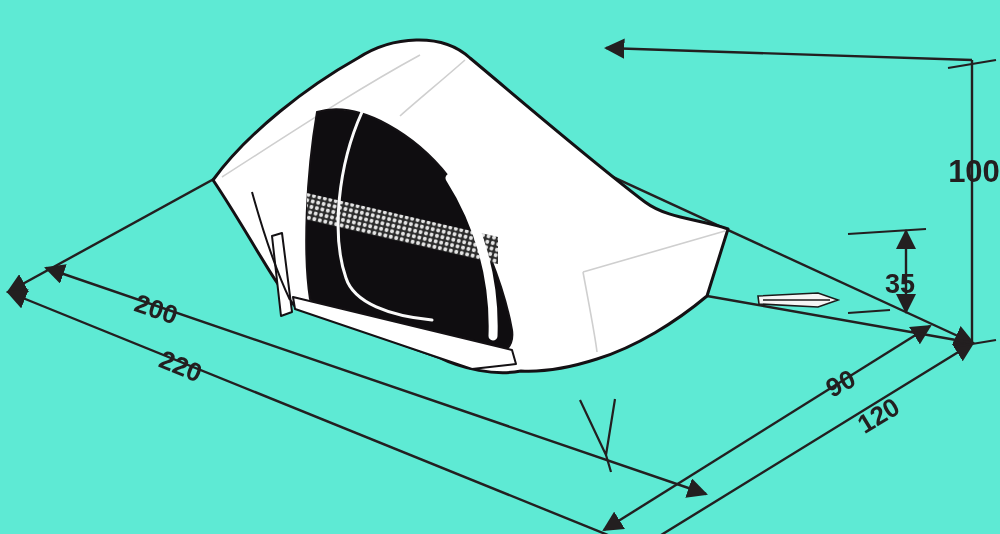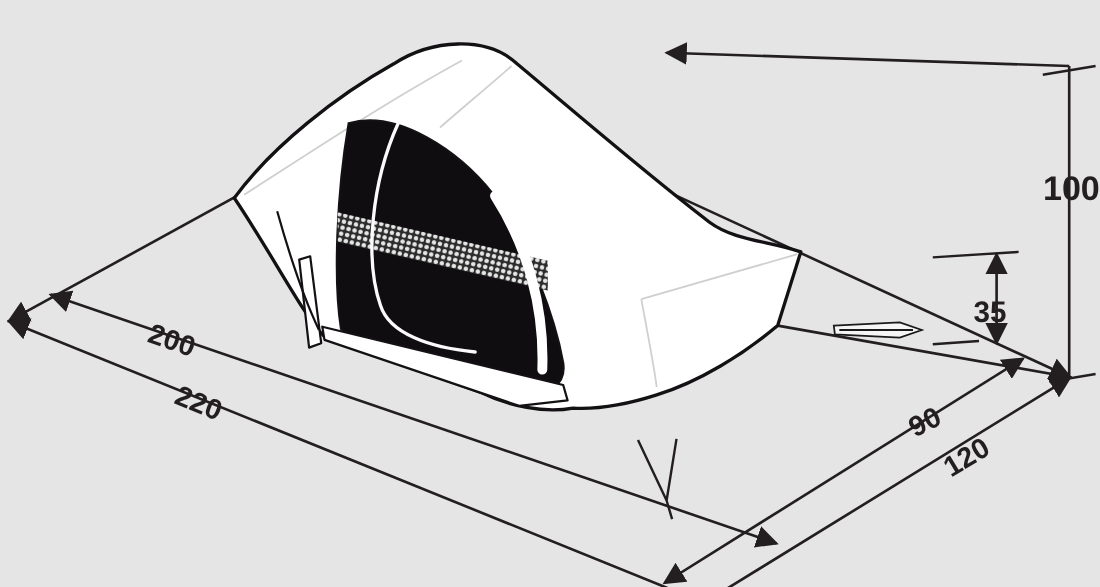--- a/index.html
+++ b/index.html
@@ -1,16 +1,16 @@
 <!DOCTYPE html>
 <html><head>
 <meta charset="utf-8">
 <style>
   html,body{margin:0;padding:0;background:#000;}
-  .stage{position:relative;width:1000px;height:534px;background:#e5e5e5;overflow:hidden;
+  .stage{position:relative;width:1000px;height:534px;background:#5eead4;overflow:hidden;
          font-family:"Liberation Sans", sans-serif;}
   svg{display:block;}
   .dimline{stroke:#231f20;stroke-width:2.4;fill:none;}
   .dimtick{stroke:#231f20;stroke-width:2.2;fill:none;}
   .dimtext{fill:#231f20;font-family:"Liberation Sans",sans-serif;font-weight:bold;}
   .tent-outline{fill:#ffffff;stroke:#141114;stroke-width:3;stroke-linejoin:round;}
   .door{fill:#0f0d10;stroke:#141114;stroke-width:2;}
   .seam{stroke:#cfcfcf;stroke-width:1.6;fill:none;}
   .zip{stroke:#fafafa;stroke-width:3;fill:none;stroke-linecap:round;}
   .flyedge{stroke:#ffffff;stroke-width:9;fill:none;stroke-linecap:round;}

